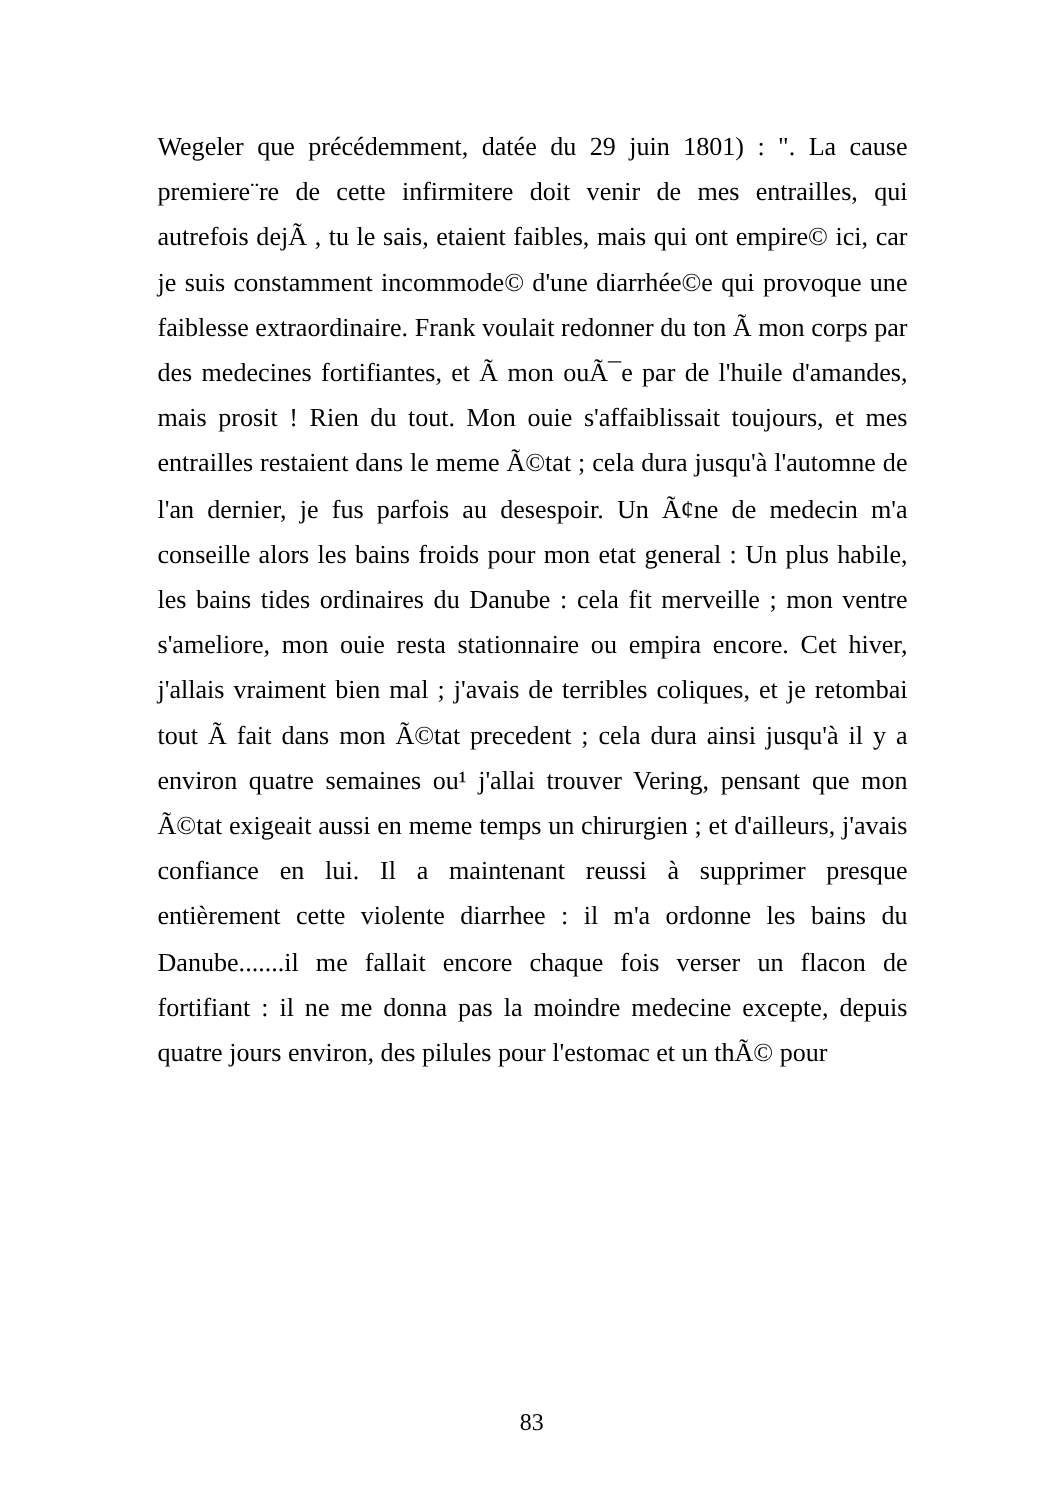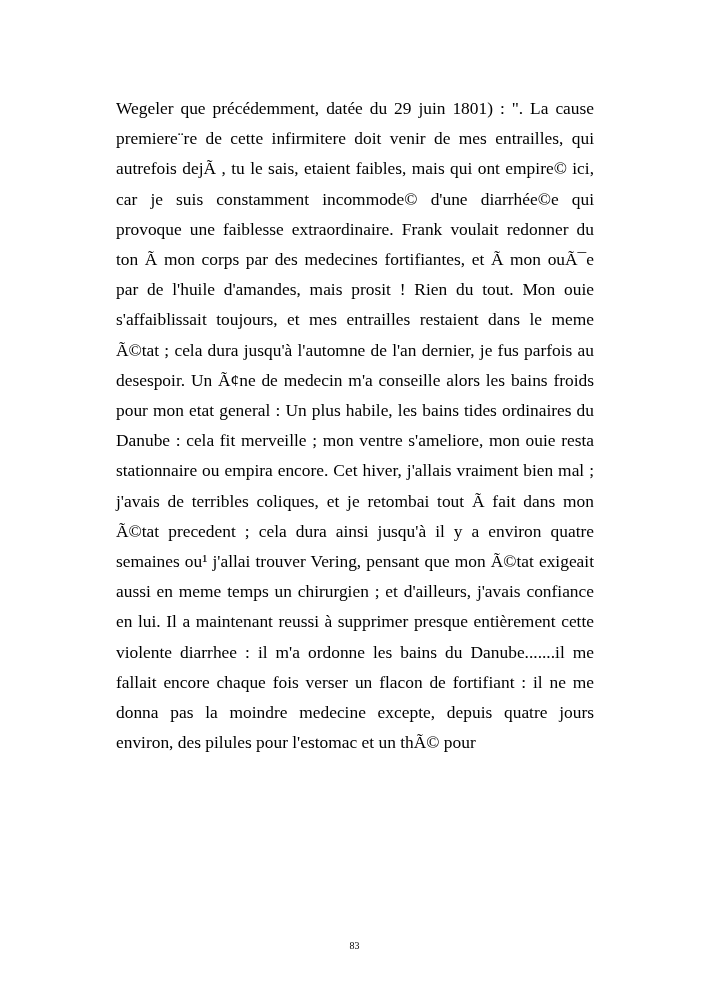--- a/index.html
+++ b/index.html
@@ -25,34 +25,34 @@
     position: absolute;
     left: 105px;
     top: 82px;
     width: 500px;
     text-align: justify;
     text-justify: inter-word;
     font-size: 17.4px;
     line-height: 30.2px;
   }
   .text-block p {
-    margin: 11px;
+    margin: 0;
     text-align: justify;
     text-indent: 0;
   }
   .text-block p:last-child {
     text-align: justify;
   }
   .page-number {
     position: absolute;
     left: 0;
     right: 0;
     top: 940px;
     text-align: center;
-    font-size: 10px;
+    font-size: 16px;
     font-family: "Liberation Serif", "DejaVu Serif", serif;
     color: #000000;
   }
 </style>
 </head>
 <body>
 
 <div class="page">
   <div class="text-block">
     <p>Wegeler que précédemment, datée du 29 juin 1801) : ". La cause premiere¨re de cette infirmitere doit venir de mes entrailles, qui autrefois dejÃ , tu le sais, etaient faibles, mais qui ont empire© ici, car je suis constamment incommode© d'une diarrhée©e qui provoque une faiblesse extraordinaire. Frank voulait redonner du ton Ã mon corps par des medecines fortifiantes, et Ã mon ouÃ¯e par de l'huile d'amandes, mais prosit ! Rien du tout. Mon ouie s'affaiblissait toujours, et mes entrailles restaient dans le meme Ã©tat ; cela dura jusqu'à l'automne de l'an dernier, je fus parfois au desespoir. Un Ã¢ne de medecin m'a conseille alors les bains froids pour mon etat general : Un plus habile, les bains tides ordinaires du Danube : cela fit merveille ; mon ventre s'ameliore, mon ouie resta stationnaire ou empira encore. Cet hiver, j'allais vraiment bien mal ; j'avais de terribles coliques, et je retombai tout Ã fait dans mon Ã©tat precedent ; cela dura ainsi jusqu'à il y a environ quatre semaines ou¹ j'allai trouver Vering, pensant que mon Ã©tat exigeait aussi en meme temps un chirurgien ; et d'ailleurs, j'avais confiance en lui. Il a maintenant reussi à supprimer presque entièrement cette violente diarrhee : il m'a ordonne les bains du Danube.......il me fallait encore chaque fois verser un flacon de fortifiant : il ne me donna pas la moindre medecine excepte, depuis quatre jours environ, des pilules pour l'estomac et un thÃ© pour</p>

